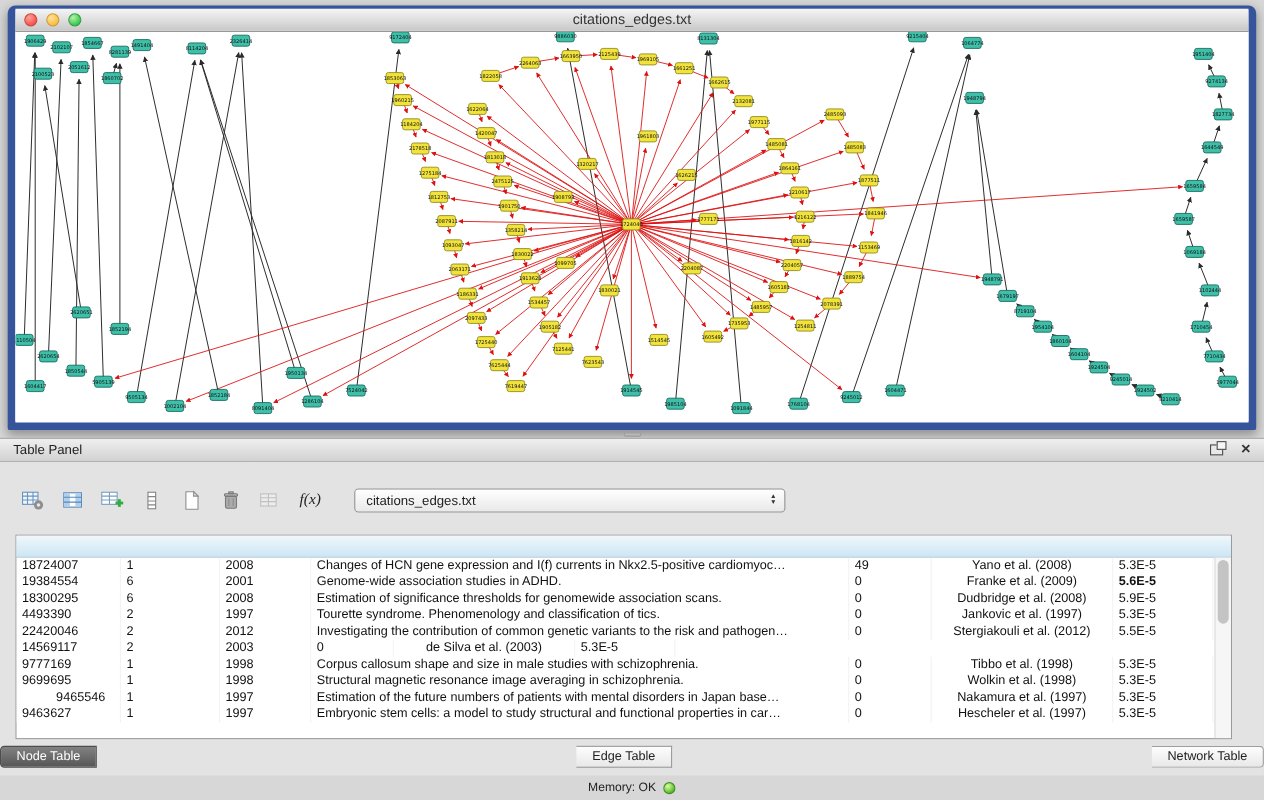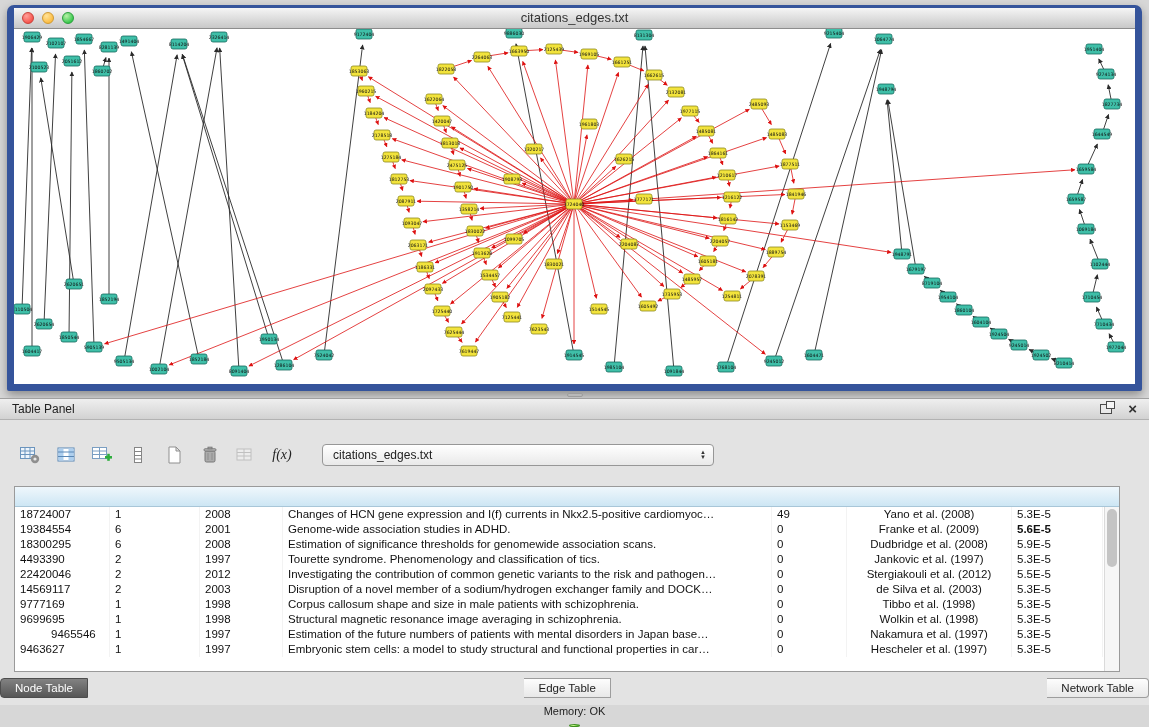--- a/index.html
+++ b/index.html
@@ -91,21 +91,21 @@
     background: linear-gradient(#fdfdfd, #e8e8e8); color: #222;
   }
   .tab:first-child { border-left-width: 1px; border-radius: 4px 0 0 4px; }
   .tab:last-child { border-radius: 0 4px 4px 0; }
   .tab.selected { background: linear-gradient(#828282, #565656); color: #fff; border-color: #4d4d4d; }
 
   
   .statusbar {
     position: absolute; left: 0; top: 705px; width: 1149px; height: 22px;
     display: flex; align-items: center; justify-content: center; gap: 7px;
-    padding: 0 4px; font-size: 11px; color: #222; flex-direction: column;
+    padding: 0 4px; font-size: 11px; color: #222;
   }
   .mem-dot { width: 11px; height: 11px; border-radius: 50%; border: 1px solid #3f8e20;
     background: radial-gradient(circle at 35% 30%, #dcff9f, #54b92a 75%); }
 </style>
 </head>
 <body>
 
 <div class="net-window">
   <div class="titlebar">
     <div class="traffic">
@@ -922,30 +922,29 @@
           <div class="td" style="width: 83px;">2012</div>
           <div class="td" style="width: 489px;">Investigating the contribution of common genetic variants to the risk and pathogen…</div>
           <div class="td" style="width: 75px;">0</div>
           <div class="td center" style="width: 165px;">Stergiakouli et al. (2012)</div>
           <div class="td" style="width: 91px;">5.5E-5</div>
         </div>
         <div class="tr">
           <div class="td" style="width: 95px;">14569117</div>
           <div class="td" style="width: 90px;">2</div>
           <div class="td" style="width: 83px;">2003</div>
-          <div class="td" style="width: 489px;">Disruption of a novel member of a sodium/hydrogen exchanger family and DOCK…</div>
           <div class="td" style="width: 75px;">0</div>
           <div class="td center" style="width: 165px;">de Silva et al. (2003)</div>
           <div class="td" style="width: 91px;">5.3E-5</div>
         </div>
         <div class="tr">
           <div class="td" style="width: 95px;">9777169</div>
           <div class="td" style="width: 90px;">1</div>
           <div class="td" style="width: 83px;">1998</div>
-          <div class="td" style="width: 489px;">Corpus callosum shape and size in male patients with schizophrenia.</div>
+          <div class="td" style="width: 489px;">Corpus callosum shape and size in male studies with schizophrenia.</div>
           <div class="td" style="width: 75px;">0</div>
           <div class="td center" style="width: 165px;">Tibbo et al. (1998)</div>
           <div class="td" style="width: 91px;">5.3E-5</div>
         </div>
         <div class="tr">
           <div class="td" style="width: 95px;">9699695</div>
           <div class="td" style="width: 90px;">1</div>
           <div class="td" style="width: 83px;">1998</div>
           <div class="td" style="width: 489px;">Structural magnetic resonance image averaging in schizophrenia.</div>
           <div class="td" style="width: 75px;">0</div>

